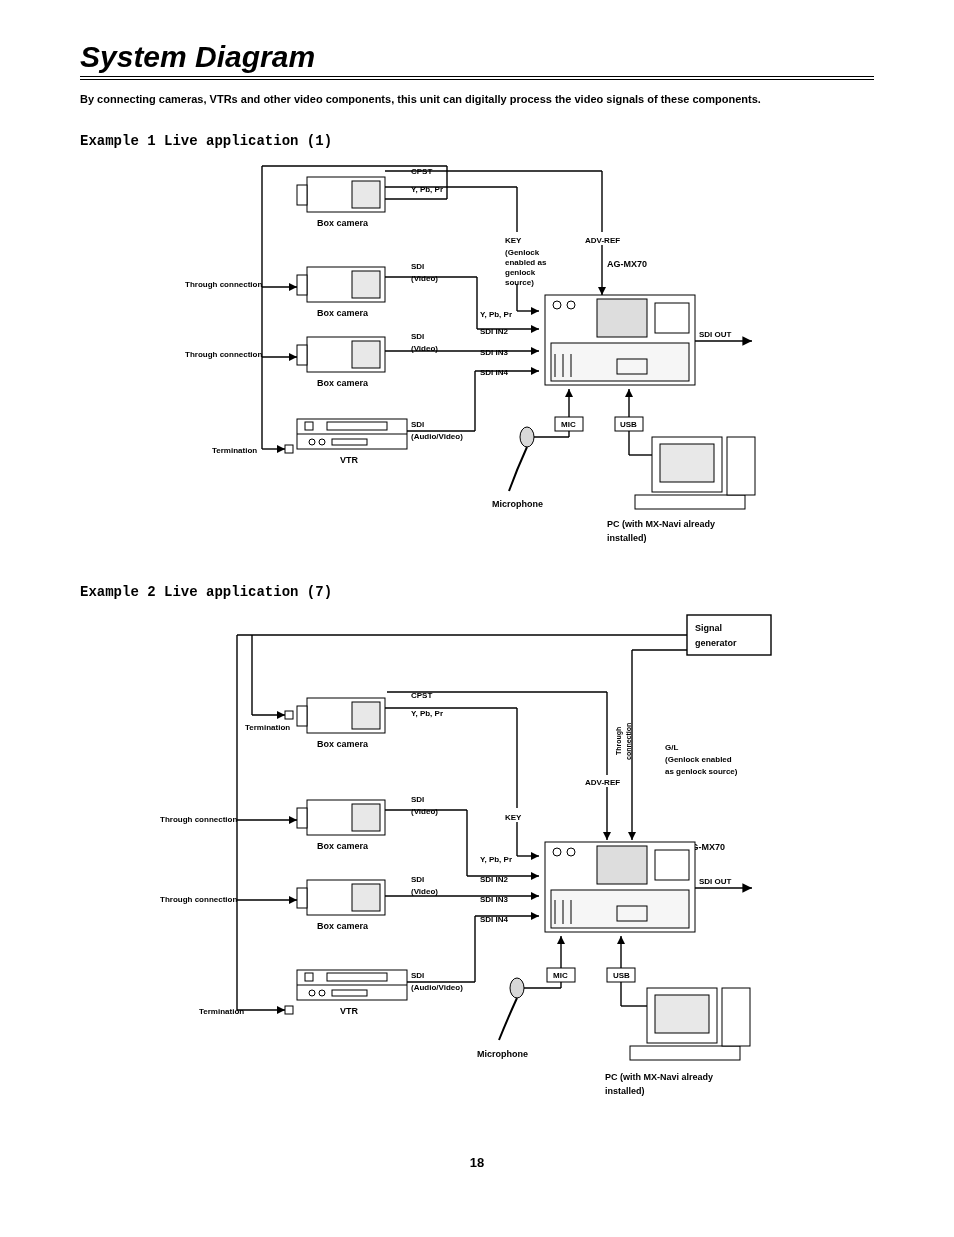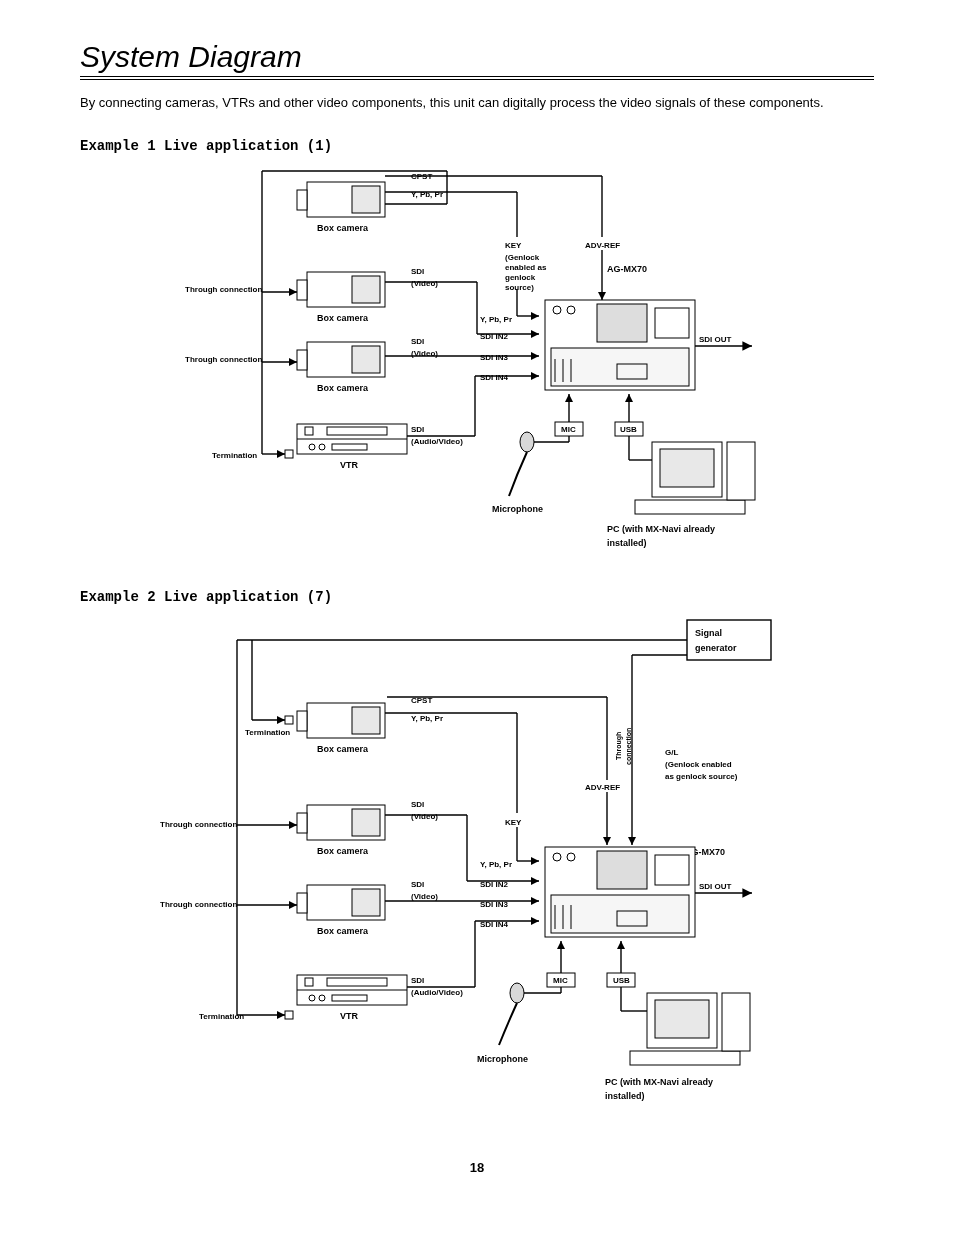--- a/index.html
+++ b/index.html
@@ -4,30 +4,31 @@
 <style>
   body {
     font-family: Arial, Helvetica, sans-serif;
     margin: 0;
     padding: 40px 80px;
     color: #000;
     background: #fff;
   }
   .title {
     font-size: 30px;
-    font-weight: normal;
+    font-weight: bold;
     font-style: italic;
     border-bottom: 4px double #000;
     padding-bottom: 2px;
   }
   .intro {
-    font-size: 13px;
+    font-size: 11px;
     text-align: justify;
     margin-bottom: 25px;
     line-height: 1.5;
+    font-weight: bold;
   }
   .example-heading {
     font-size: 14px;
     font-weight: bold;
     margin-top: 0;
     margin-bottom: 8px;
     font-family: Liberation Mono, monospace;
   }
   .diagram-wrap {
     width: 100%;

